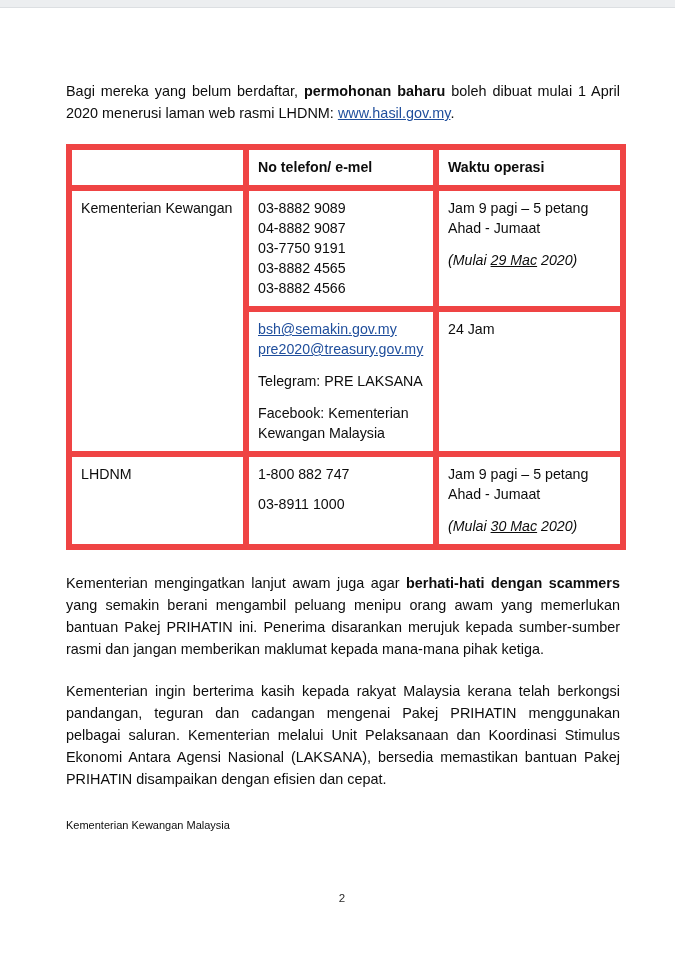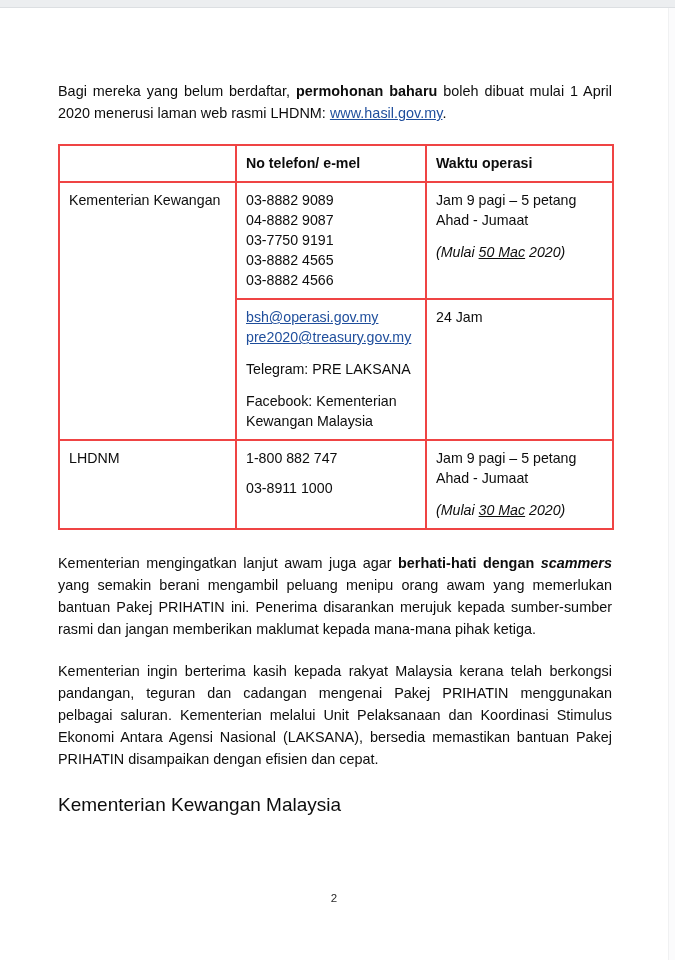--- a/index.html
+++ b/index.html
@@ -29,21 +29,21 @@
     top: 8px;
     left: 668px;
     width: 7px;
     height: 952px;
     background: #fbfbfc;
     border-left: 1px solid #f0f1f2;
     box-sizing: border-box;
   }
   .sheet {
     position: absolute;
-    top: 8px; left: 0;
+    top: 8px; left: 8px;
     width: 668px;
     height: 952px;
     background: #ffffff;
   }
   .content {
     position: absolute;
     left: 58px;
     top: 72px;
     width: 554px;
   }
@@ -51,36 +51,36 @@
   p.para {
     margin: 0 0 20px 0;
     font-size: 14.4px;
     line-height: 22px;
     text-align: justify;
     text-justify: inter-word;
     letter-spacing: 0.02px;
   }
   b { font-weight: bold; }
   i { font-style: italic; }
-  .bi { font-weight: bold; font-style: italic; }
+  .bi { font-weight: bold; }
   a.link {
     color: #1f4e9c;
     text-decoration: underline;
   }
   .u { text-decoration: underline; }
 
   table.contact-table {
     border-collapse: collapse;
     width: 554px;
     margin: 0 0 22px 0;
     table-layout: fixed;
   }
   table.contact-table td,
   table.contact-table th {
-    border: 2px solid #ef4444;
+    border: 6px solid #ef4444;
     padding: 7px 9px 8px 9px;
     vertical-align: top;
     font-size: 14.2px;
     line-height: 20px;
     text-align: left;
     font-weight: normal;
   }
   table.contact-table th {
     font-weight: bold;
   }
@@ -89,21 +89,21 @@
   .col-c { width: 187px; }
 
   .hdr-row td, .hdr-row th { height: 16px; }
   .cell-lines { }
   .cell-lines div { white-space: nowrap; }
   .gap { height: 12px; }
   .gap-sm { height: 10px; }
 
   .sig {
     margin-top: 24px;
-    font-size: 19px;
+    font-size: 11px;
     line-height: 22px;
   }
   .sig div { white-space: nowrap; }
 
   .page-num {
     position: absolute;
     left: 0;
     top: 884px;
     width: 668px;
     text-align: center;
@@ -146,29 +146,29 @@
               <div>03-7750 9191</div>
               <div>03-8882 4565</div>
               <div>03-8882 4566</div>
             </div>
           </td>
           <td>
             <div class="cell-lines">
               <div>Jam 9 pagi – 5 petang</div>
               <div>Ahad - Jumaat</div>
               <div class="gap"></div>
-              <div><i><span>(Mulai </span><span class="u">50 Mac</span><span> 2020)</span></i></div>
+              <div><i><span>(Mulai </span><span class="u">29 Mac</span><span> 2020)</span></i></div>
             </div>
           </td>
         </tr>
 
         <tr>
           <td>
             <div class="cell-lines">
-              <div><a class="link" href="#">bsh@operasi.gov.my</a></div>
+              <div><a class="link" href="#">bsh@semakin.gov.my</a></div>
               <div><a class="link" href="#">pre2020@treasury.gov.my</a></div>
               <div class="gap"></div>
               <div>Telegram: PRE LAKSANA</div>
               <div class="gap"></div>
               <div>Facebook: Kementerian</div>
               <div>Kewangan Malaysia</div>
             </div>
           </td>
           <td>24 Jam</td>
         </tr>

